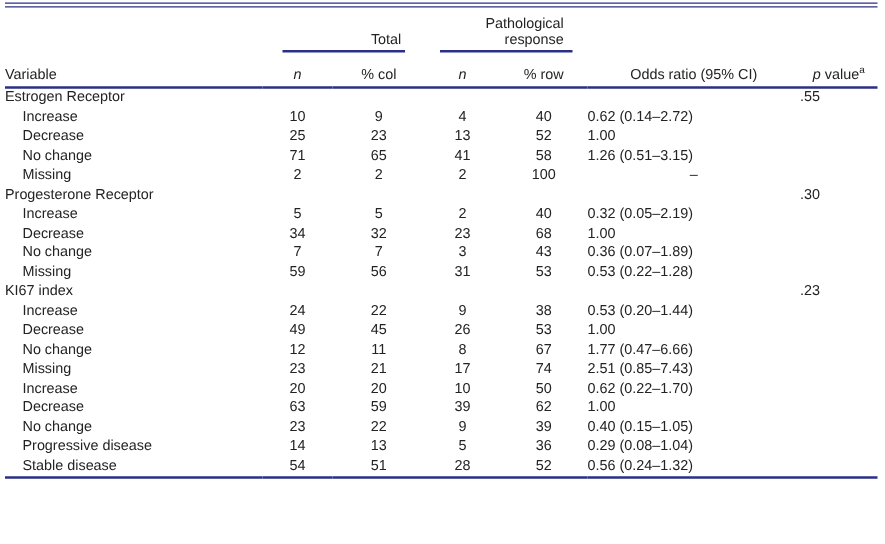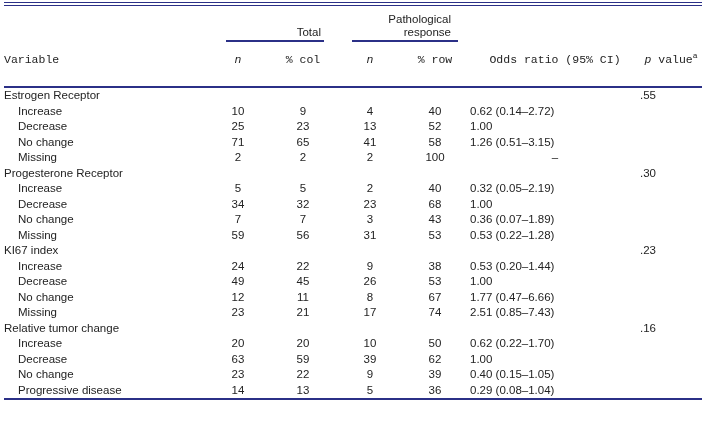--- a/index.html
+++ b/index.html
@@ -29,23 +29,22 @@
 
   th{font-weight:normal;padding:0;}
   tr.spanner-row th{height:36px;vertical-align:bottom;}
   .spanhead{text-align:right;line-height:12.5px;}
   .spanhead .inner{width:92px;margin:0 auto;}
   .spanrule{height:0;border-bottom:2px solid var(--rule);margin:2px auto 0;}
   .spanrule.total{width:98px;}
   .spanrule.path{width:106px;}
 
   tr.subhead-row th{
-    height:24px;vertical-align:bottom;padding-bottom:20px;
+    height:24px;vertical-align:bottom;padding-bottom:3px;
     border-bottom:2px solid var(--rule);
-    font-family:Liberation Mono, monospace;
   }
   th.left{text-align:left;}
   .num{text-align:center;}
   .odds{text-align:left;}
   .odds.centered{text-align:center;}
   .pval{padding-right:9px;white-space:nowrap;}
   th.pval{padding-right:0;}
 
   tbody td{
     height:15.5px;line-height:15.5px;padding:0;
@@ -229,29 +228,20 @@
         <tr>
           <td class="var sub">Missing</td>
           <td class="num">23</td>
           <td class="num">21</td>
           <td class="num">17</td>
           <td class="num">74</td>
           <td class="odds">2.51 (0.85–7.43)</td>
           <td class="pval"></td>
         </tr>
         <tr>
-          <td class="var group">Relative tumor change</td>
-          <td class="num"></td>
-          <td class="num"></td>
-          <td class="num"></td>
-          <td class="num"></td>
-          <td class="odds"></td>
-          <td class="pval">.16</td>
-        </tr>
-        <tr>
           <td class="var sub">Increase</td>
           <td class="num">20</td>
           <td class="num">20</td>
           <td class="num">10</td>
           <td class="num">50</td>
           <td class="odds">0.62 (0.22–1.70)</td>
           <td class="pval"></td>
         </tr>
         <tr>
           <td class="var sub">Decrease</td>
@@ -273,15 +263,24 @@
         </tr>
         <tr>
           <td class="var sub">Progressive disease</td>
           <td class="num">14</td>
           <td class="num">13</td>
           <td class="num">5</td>
           <td class="num">36</td>
           <td class="odds">0.29 (0.08–1.04)</td>
           <td class="pval"></td>
         </tr>
+        <tr>
+          <td class="var sub">Stable disease</td>
+          <td class="num">54</td>
+          <td class="num">51</td>
+          <td class="num">28</td>
+          <td class="num">52</td>
+          <td class="odds">0.56 (0.24–1.32)</td>
+          <td class="pval"></td>
+        </tr>
       </tbody>
   </table>
 </div>
 
 </body></html>

